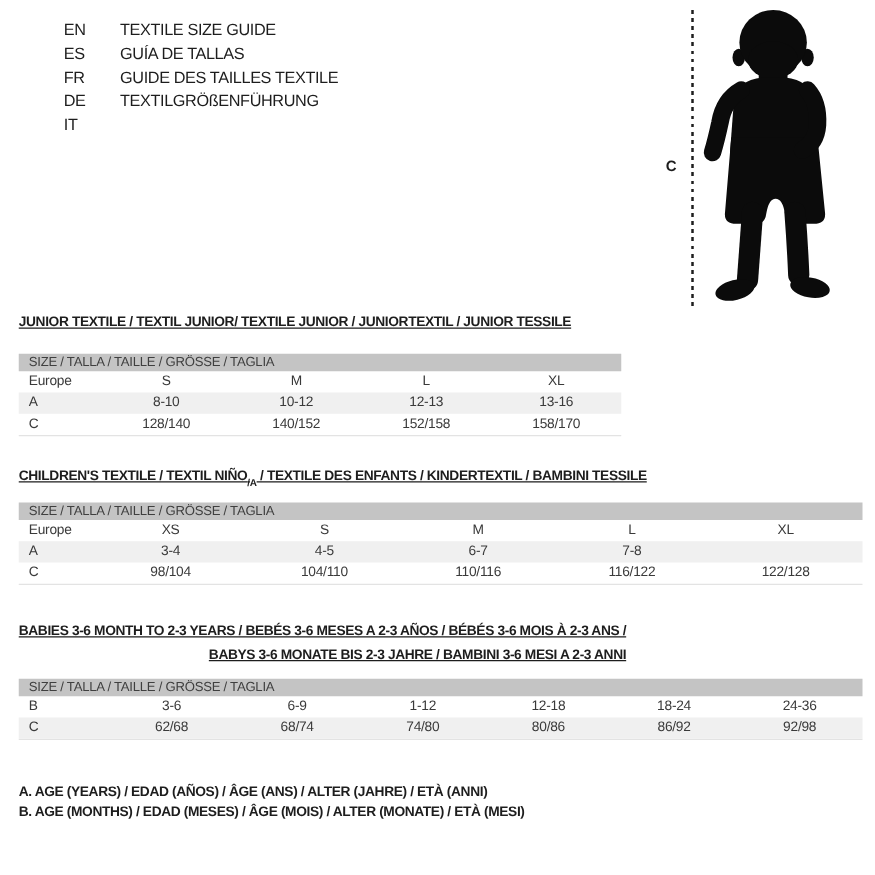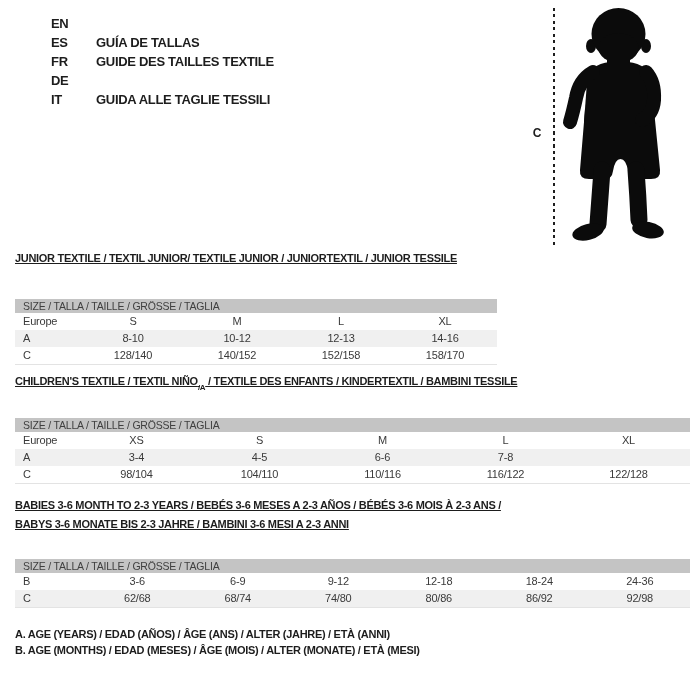--- a/index.html
+++ b/index.html
@@ -5,36 +5,36 @@
   html,body{margin:0;padding:0;}
   body{
     width:700px;height:700px;position:relative;overflow:hidden;
     background:#ffffff;
     font-family:"Liberation Sans","DejaVu Sans",sans-serif;
     -webkit-font-smoothing:antialiased;
   }
   
   .lang-list{position:absolute;left:23px;top:14px;}
   .lang-row{display:grid;grid-template-columns:45px auto;line-height:19px;
-    font-size:13px;font-weight:bold;color:#1d1d1d;letter-spacing:-0.3px;padding-left:28px;}
+    font-size:13px;font-weight:normal;color:#1d1d1d;letter-spacing:-0.3px;padding-left:28px;}
   
   .dash-line{position:absolute;left:553px;top:8px;width:2px;height:237px;
     background:repeating-linear-gradient(to bottom,#1e1e1e 0 3px,transparent 3px 6.5px);}
   .fig-label{position:absolute;left:528px;top:126px;width:18px;text-align:center;
     font-size:12px;font-weight:bold;color:#1d1d1d;}
   .fig-svg{position:absolute;left:550px;top:2px;}
   
   .heading{position:absolute;left:15px;font-size:11px;font-weight:bold;
     color:#1d1d1d;letter-spacing:-0.3px;white-space:nowrap;text-decoration:underline;}
   .heading sub{font-size:8px;position:relative;top:2px;}
-  .heading.two-line{line-height:19px;}
+  .heading.two-line{line-height:19px;text-align:right;}
   
   .stable{position:absolute;left:15px;border-bottom:1px solid #e3e3e3;}
   .size-bar{height:14px;line-height:14px;background:#c4c4c4;color:#3f3f3f;
-    font-size:10.5px;padding-left:8px;letter-spacing:-0.2px;margin-top:16px;}
+    font-size:10.5px;padding-left:8px;letter-spacing:-0.2px;}
   .trow{display:grid;height:17px;line-height:17px;font-size:11px;
     color:#3a3a3a;letter-spacing:-0.2px;}
   .trow.shaded{background:#f0f0f0;}
   .tlabel{padding-left:8px;text-align:left;}
   .tcell{text-align:center;}
   .t1{width:482px;top:283px;}
   .t1 .trow{grid-template-columns:66px repeat(4,1fr);}
   .t2{width:675px;top:402px;}
   .t2 .trow{grid-template-columns:60px repeat(5,1fr);}
   .t3{width:675px;top:543px;}
@@ -42,35 +42,36 @@
   
   .notes{position:absolute;left:15px;top:627px;font-size:11px;font-weight:bold;
     color:#1d1d1d;line-height:15.5px;letter-spacing:-0.3px;}
 </style>
 </head>
 <body>
 
 <div class="lang-list">
   <div class="lang-row">
     <span>EN</span>
+    <span>TEXTILE SIZE GUIDE</span>
   </div>
   <div class="lang-row">
     <span>ES</span>
     <span>GUÍA DE TALLAS</span>
   </div>
   <div class="lang-row">
     <span>FR</span>
     <span>GUIDE DES TAILLES TEXTILE</span>
   </div>
   <div class="lang-row">
     <span>DE</span>
+    <span>TEXTILGRÖßENFÜHRUNG</span>
   </div>
   <div class="lang-row">
     <span>IT</span>
-    <span>GUIDA ALLE TAGLIE TESSILI</span>
   </div>
 </div>
 
 <div class="dash-line"></div>
 <div class="fig-label">C</div>
 <svg class="fig-svg" width="150" height="243" viewBox="0 0 150 243">
   <g fill="#0b0b0b" stroke="none">
     <ellipse cx="41" cy="44" rx="5" ry="7"></ellipse>
     <ellipse cx="96" cy="44" rx="5" ry="7"></ellipse>
     <ellipse cx="68.5" cy="32" rx="27" ry="26"></ellipse>
@@ -99,21 +100,21 @@
     <div class="tcell">S</div>
     <div class="tcell">M</div>
     <div class="tcell">L</div>
     <div class="tcell">XL</div>
   </div>
   <div class="trow shaded">
     <div class="tlabel">A</div>
     <div class="tcell">8-10</div>
     <div class="tcell">10-12</div>
     <div class="tcell">12-13</div>
-    <div class="tcell">14-16</div>
+    <div class="tcell">13-16</div>
   </div>
   <div class="trow">
     <div class="tlabel">C</div>
     <div class="tcell">128/140</div>
     <div class="tcell">140/152</div>
     <div class="tcell">152/158</div>
     <div class="tcell">158/170</div>
   </div>
 </div>
 
@@ -125,21 +126,21 @@
     <div class="tcell">XS</div>
     <div class="tcell">S</div>
     <div class="tcell">M</div>
     <div class="tcell">L</div>
     <div class="tcell">XL</div>
   </div>
   <div class="trow shaded">
     <div class="tlabel">A</div>
     <div class="tcell">3-4</div>
     <div class="tcell">4-5</div>
-    <div class="tcell">6-6</div>
+    <div class="tcell">6-7</div>
     <div class="tcell">7-8</div>
   </div>
   <div class="trow">
     <div class="tlabel">C</div>
     <div class="tcell">98/104</div>
     <div class="tcell">104/110</div>
     <div class="tcell">110/116</div>
     <div class="tcell">116/122</div>
     <div class="tcell">122/128</div>
   </div>
@@ -148,21 +149,21 @@
 <div class="heading two-line" style="top:496px">
   <div>BABIES 3-6 MONTH TO 2-3 YEARS / BEBÉS 3-6 MESES A 2-3 AÑOS / BÉBÉS 3-6 MOIS À 2-3 ANS /</div>
   <div>BABYS 3-6 MONATE BIS 2-3 JAHRE / BAMBINI 3-6 MESI A 2-3 ANNI</div>
 </div>
 <div class="stable t3">
   <div class="size-bar">SIZE / TALLA / TAILLE / GRÖSSE / TAGLIA</div>
   <div class="trow">
     <div class="tlabel">B</div>
     <div class="tcell">3-6</div>
     <div class="tcell">6-9</div>
-    <div class="tcell">9-12</div>
+    <div class="tcell">1-12</div>
     <div class="tcell">12-18</div>
     <div class="tcell">18-24</div>
     <div class="tcell">24-36</div>
   </div>
   <div class="trow shaded">
     <div class="tlabel">C</div>
     <div class="tcell">62/68</div>
     <div class="tcell">68/74</div>
     <div class="tcell">74/80</div>
     <div class="tcell">80/86</div>

